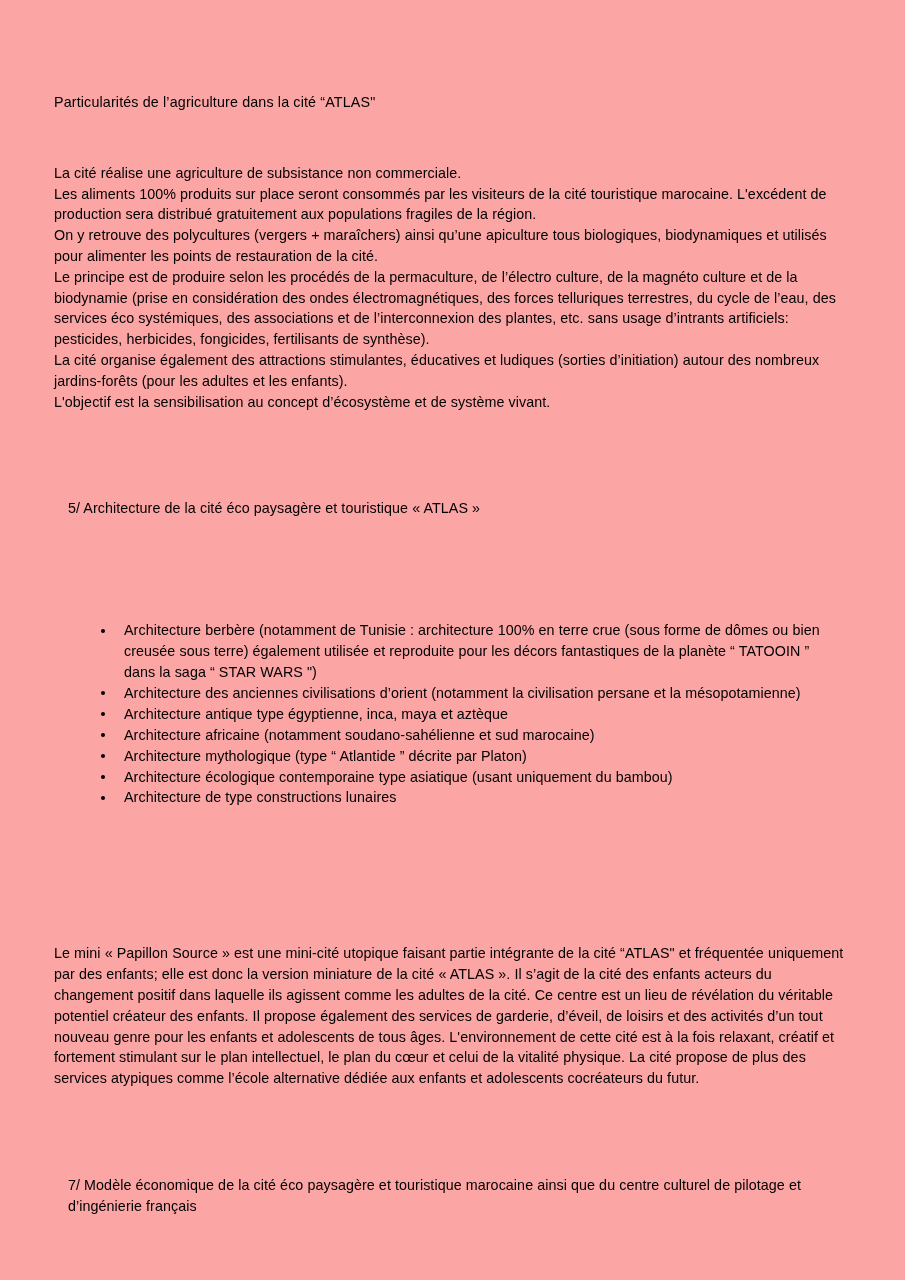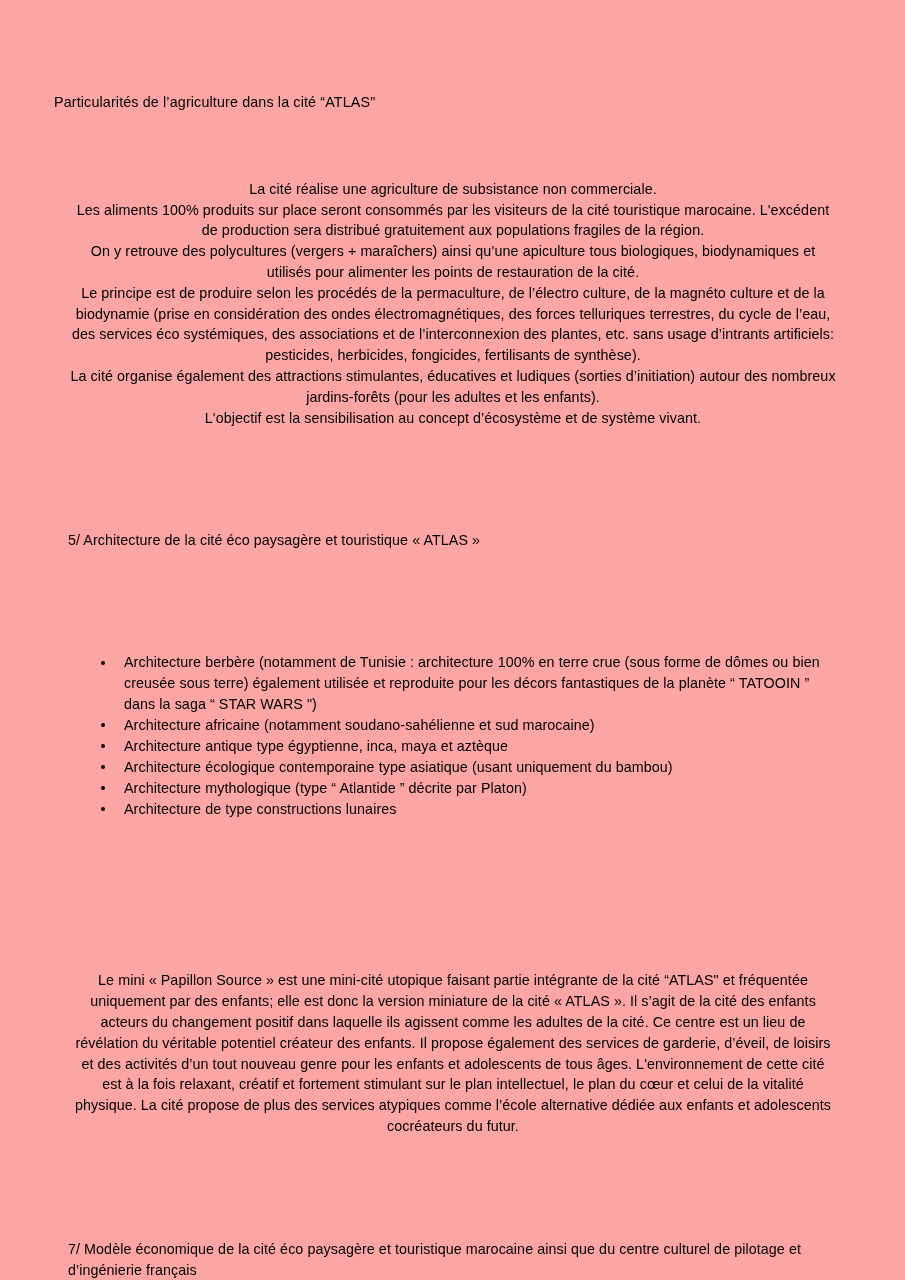--- a/index.html
+++ b/index.html
@@ -29,22 +29,22 @@
   .doc-title {
     font-size: 14.3px;
     line-height: 20.8px;
     margin: 0;
     font-weight: normal;
     letter-spacing: 0.01em;
   }
   .para {
     font-size: 14.3px;
     line-height: 20.8px;
-    margin: 16px;
-    text-align: center;
+    margin: 0;
+    text-align: left;
     letter-spacing: 0.005em;
   }
   .section-head {
     font-size: 14.3px;
     line-height: 20.8px;
     margin: 14px;
     font-weight: normal;
     letter-spacing: 0.005em;
   }
   .gap-after-title { height: 50px; }
@@ -99,24 +99,25 @@
 
     <p class="section-head">5/ Architecture de la cité éco paysagère et touristique « ATLAS »</p>
 
     <div class="gap-after-head"></div>
 
 
     <div class="gap-before-list"></div>
 
     <ul class="bullets">
       <li>Architecture berbère (notamment de Tunisie : architecture 100% en terre crue (sous forme de dômes ou bien creusée sous terre) également utilisée et reproduite pour les décors fantastiques de la planète “ TATOOIN ” dans la saga “ STAR WARS ")</li>
+      <li>Architecture des anciennes civilisations d’orient (notamment la civilisation persane et la mésopotamienne)</li>
+      <li>Architecture antique type égyptienne, inca, maya et aztèque</li>
       <li>Architecture africaine (notamment soudano-sahélienne et sud marocaine)</li>
-      <li>Architecture antique type égyptienne, inca, maya et aztèque</li>
+      <li>Architecture mythologique (type “ Atlantide ” décrite par Platon)</li>
       <li>Architecture écologique contemporaine type asiatique (usant uniquement du bambou)</li>
-      <li>Architecture mythologique (type “ Atlantide ” décrite par Platon)</li>
       <li>Architecture de type constructions lunaires</li>
     </ul>
 
     <div class="gap-after-list"></div>
 
 
     <div class="gap-after-head6"></div>
 
     <p class="para">Le mini « Papillon Source » est une mini-cité utopique faisant partie intégrante de la cité “ATLAS" et fréquentée uniquement par des enfants; elle est donc la version miniature de la cité « ATLAS ». Il s’agit de la cité des enfants acteurs du changement positif dans laquelle ils agissent comme les adultes de la cité. Ce centre est un lieu de révélation du véritable potentiel créateur des enfants. Il propose également des services de garderie, d’éveil, de loisirs et des activités d’un tout nouveau genre pour les enfants et adolescents de tous âges. L'environnement de cette cité est à la fois relaxant, créatif et fortement stimulant sur le plan intellectuel, le plan du cœur et celui de la vitalité physique. La cité propose de plus des services atypiques comme l’école alternative dédiée aux enfants et adolescents cocréateurs du futur.</p>
 

